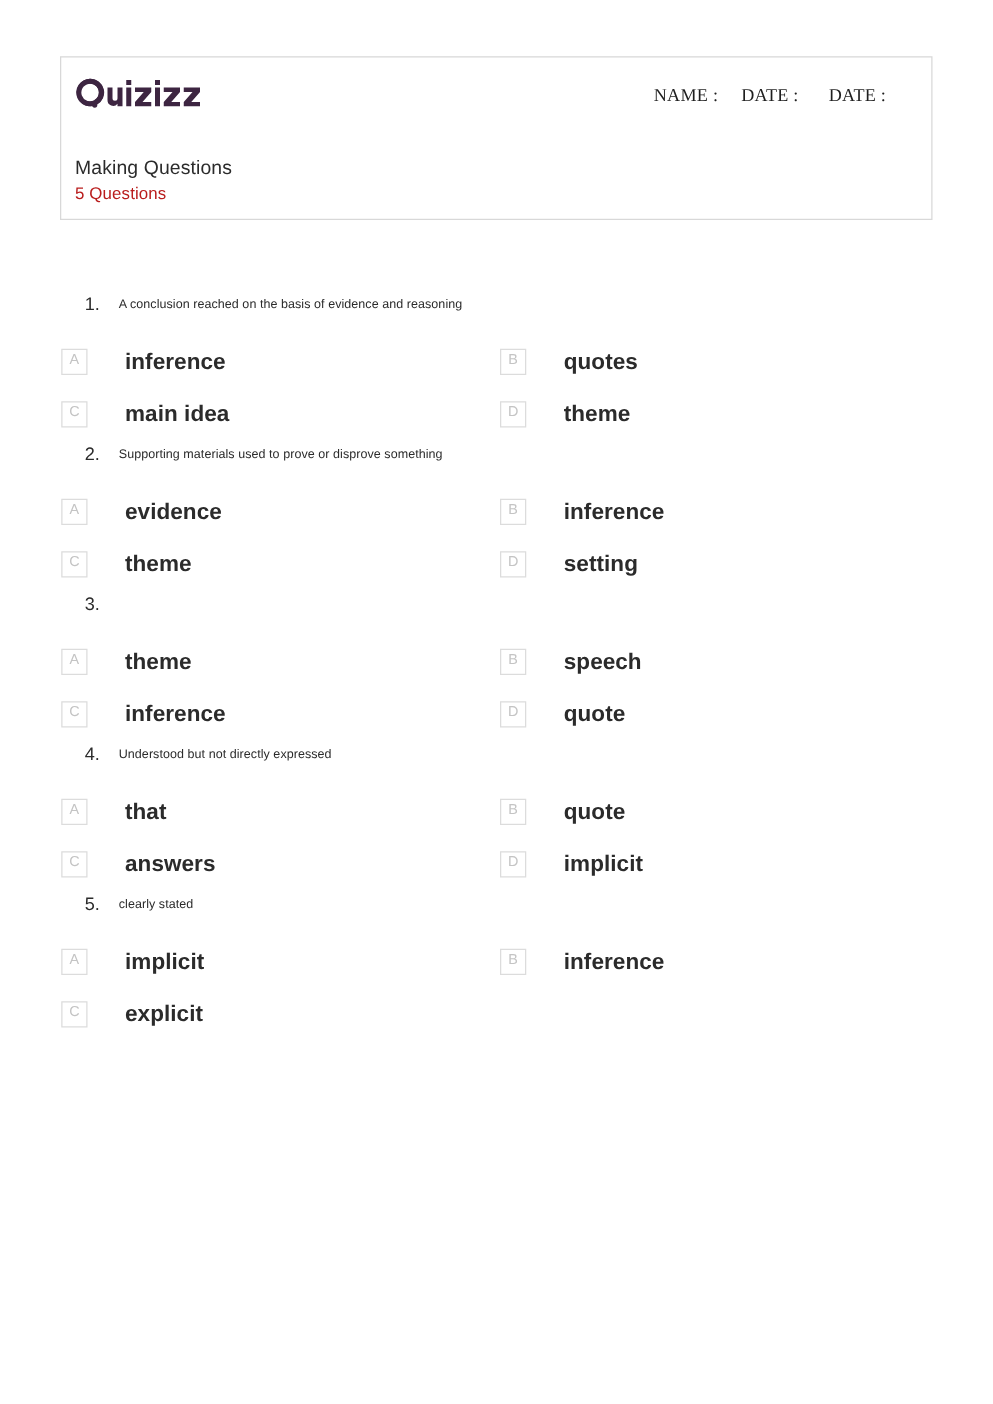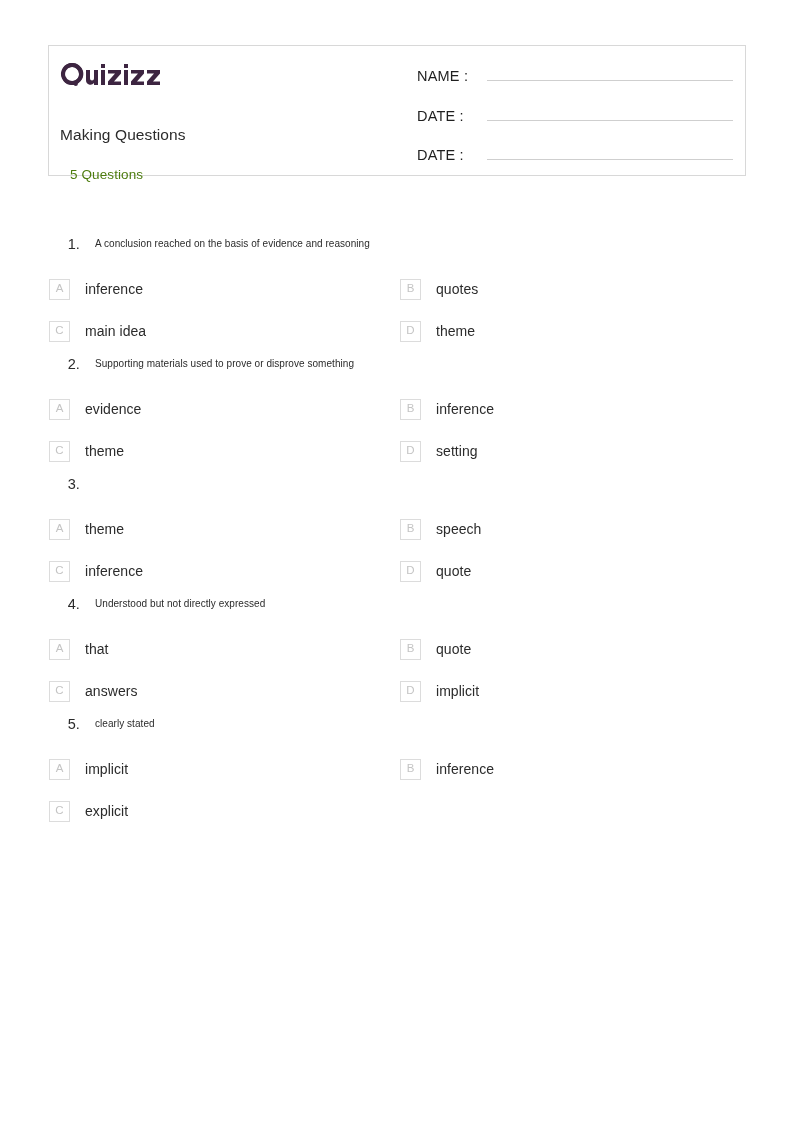--- a/index.html
+++ b/index.html
@@ -44,36 +44,36 @@
     position: absolute;
     left: 11px;
     top: 80px;
     font-size: 15.5px;
     color: #2b2b2b;
     letter-spacing: 0.1px;
     white-space: nowrap;
   }
   .quiz-subtitle {
     position: absolute;
-    left: 21px;
+    left: 11px;
     top: 101px;
     font-size: 13.5px;
-    color: #4d7c0f;
+    color: #b91c1c;
     letter-spacing: 0.1px;
     white-space: nowrap;
-    margin-top: 20px;
   }
 
   .header-right {
     flex: 1;
     box-sizing: border-box;
     padding: 17px 12px 0 8px;
     display: flex;
-    flex-direction: column;
-    justify-content: space-between;
+    flex-direction: row;
+    justify-content: flex-end;
+    font-family: Liberation Serif, serif;
   }
   .field-row {
     display: flex;
     align-items: baseline;
     height: 33px;
   }
   .field-label {
     font-size: 14.5px;
     color: #1f1f1f;
     white-space: nowrap;
@@ -143,24 +143,25 @@
     border: 1px solid #dcdcdc;
     box-sizing: border-box;
     display: flex;
     align-items: center;
     justify-content: center;
     font-size: 11.5px;
     color: #c4c4c4;
     line-height: 1;
   }
   .opt-text {
-    margin-left: 15px;
-    font-size: 14px;
+    margin-left: 30px;
+    font-size: 18px;
     color: #2b2b2b;
     letter-spacing: 0.05px;
+    font-weight: bold;
   }
 </style>
 </head>
 <body>
 
 <div class="header-card">
 
   <div class="header-left">
     <div class="logo-wrap">
       <svg class="logo-svg" width="103" height="26" viewBox="0 0 206 52" xmlns="http://www.w3.org/2000/svg">

